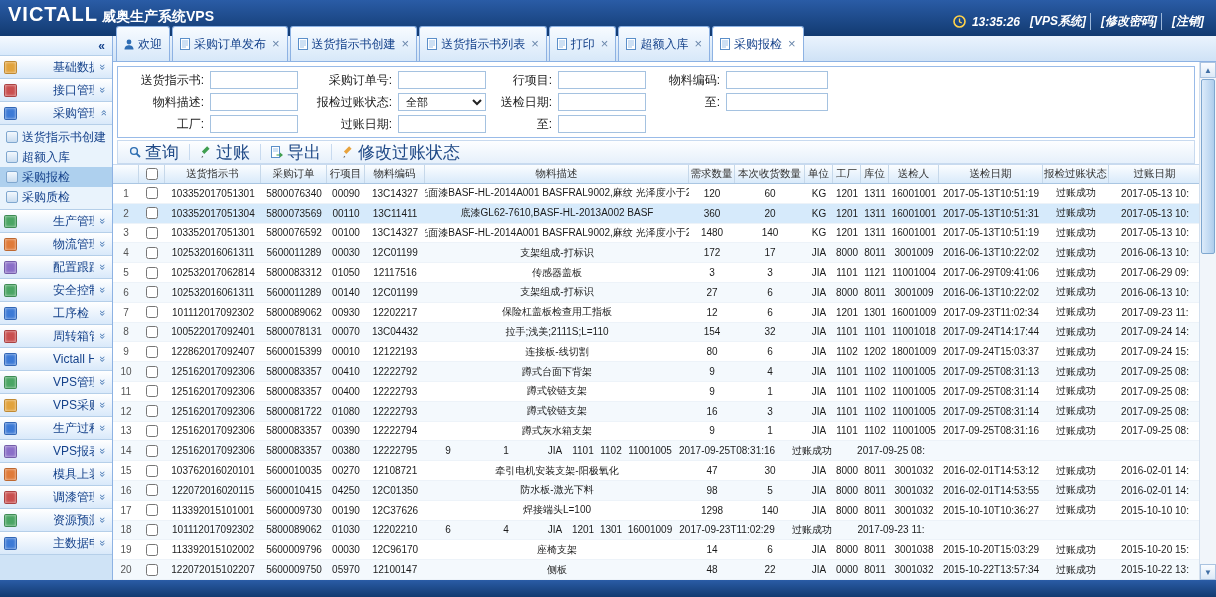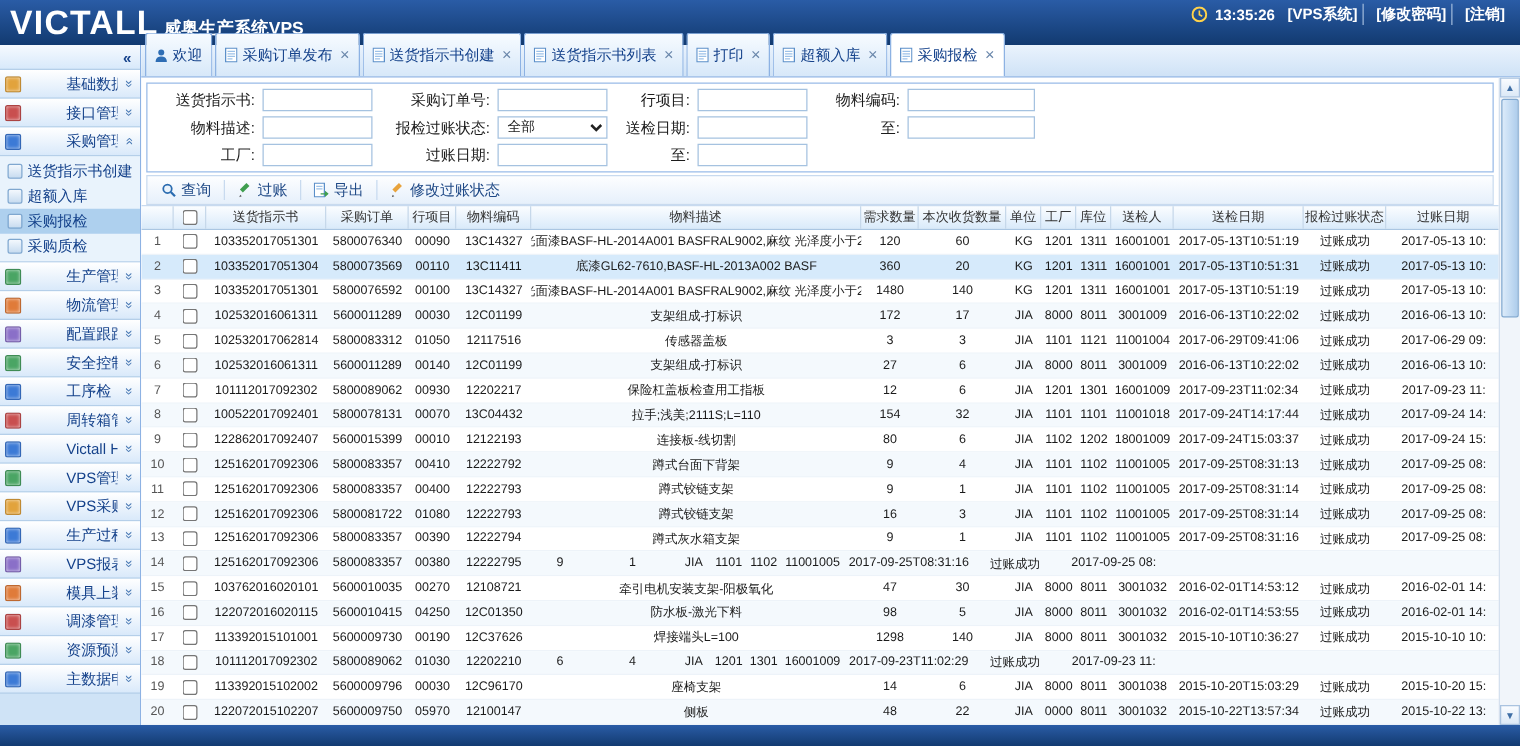--- a/index.html
+++ b/index.html
@@ -4,23 +4,23 @@
 <style>
   *{margin:0;padding:0;box-sizing:border-box;}
   html,body{width:1216px;height:597px;overflow:hidden;background:#fff;
     font-family:"Liberation Sans","DejaVu Sans",sans-serif;}
   .app{position:relative;width:1216px;height:597px;overflow:hidden;}
 
   
   .header{position:absolute;left:0;top:0;width:1216px;height:36px;
     background:linear-gradient(#2a5ca6,#123a70);color:#fff;}
   .brand{position:absolute;left:8px;top:3px;display:flex;align-items:baseline;gap:4px;}
-  .logo{font-size:27px;font-weight:800;letter-spacing:1px;color:#fff;}
+  .logo{font-size:20px;font-weight:800;letter-spacing:1px;color:#fff;}
   .product{font-size:14px;font-weight:bold;color:#fff;}
-  .hdr-right{position:absolute;right:8px;top:3px;text-align:center;}
+  .hdr-right{position:absolute;right:8px;top:13px;text-align:center;font-style:italic;}
   .hdr-line1{display:flex;align-items:center;justify-content:flex-end;gap:6px;font-size:12px;font-weight:bold;}
   .hdr-link{color:#fff;cursor:pointer;padding:0 4px;border-right:1px solid #9db8da;}
   .hdr-link:last-child{border-right:none;}
   .hdr-time{color:#fff;}
   .hdr-line2{margin-top:3px;font-size:11px;color:#e8f1fb;}
   .hdr-user{color:#ff5a1f;font-weight:bold;margin-right:3px;}
 
   
   .footer{position:absolute;left:0;bottom:0;width:1216px;height:17px;
     background:linear-gradient(#2a5ca6,#123a70);}
@@ -65,21 +65,21 @@
     padding:4px 18px;display:grid;column-gap:6px;row-gap:4px;align-items:center;
     grid-template-columns:68px 88px 88px 88px 60px 88px 68px 102px;
     grid-template-rows:18px 18px 18px;}
   .flabel{font-size:12px;color:#1c1c1c;text-align:right;white-space:nowrap;overflow:hidden;}
   .finput,.fselect{height:18px;border:1px solid #a5c2e0;font-size:11px;padding:0 3px;
     background:#fff;color:#222;width:100%;font-family:inherit;}
 
   
   .toolbar{margin:0 4px;width:1078px;height:24px;border:1px solid #c8daef;
     background:linear-gradient(#fdfeff,#e6f0fb);display:flex;align-items:center;padding:0 4px;}
-  .tbtn{display:flex;align-items:center;gap:4px;padding:2px 6px;font-size:12px;color:#204a87;
+  .tbtn{display:flex;align-items:center;gap:4px;padding:2px 6px;font-size:17px;color:#204a87;
     border:1px solid transparent;border-radius:2px;cursor:pointer;white-space:nowrap;}
   .tsep{width:1px;height:16px;background:#c8daef;margin:0 3px;}
 
   
   .grid{width:1086px;overflow:hidden;}
   .grid-header{display:flex;width:1088px;height:20px;
     background:linear-gradient(#fbfdff,#d9eafa);border-top:1px solid #c8daef;border-bottom:1px solid #aac6e2;}
   .hcell{flex:none;border-right:1px solid #c6d8ea;font-size:10.5px;color:#333;
     display:flex;align-items:center;justify-content:center;white-space:nowrap;overflow:hidden;cursor:pointer;}
   .grid-body{width:1088px;}

